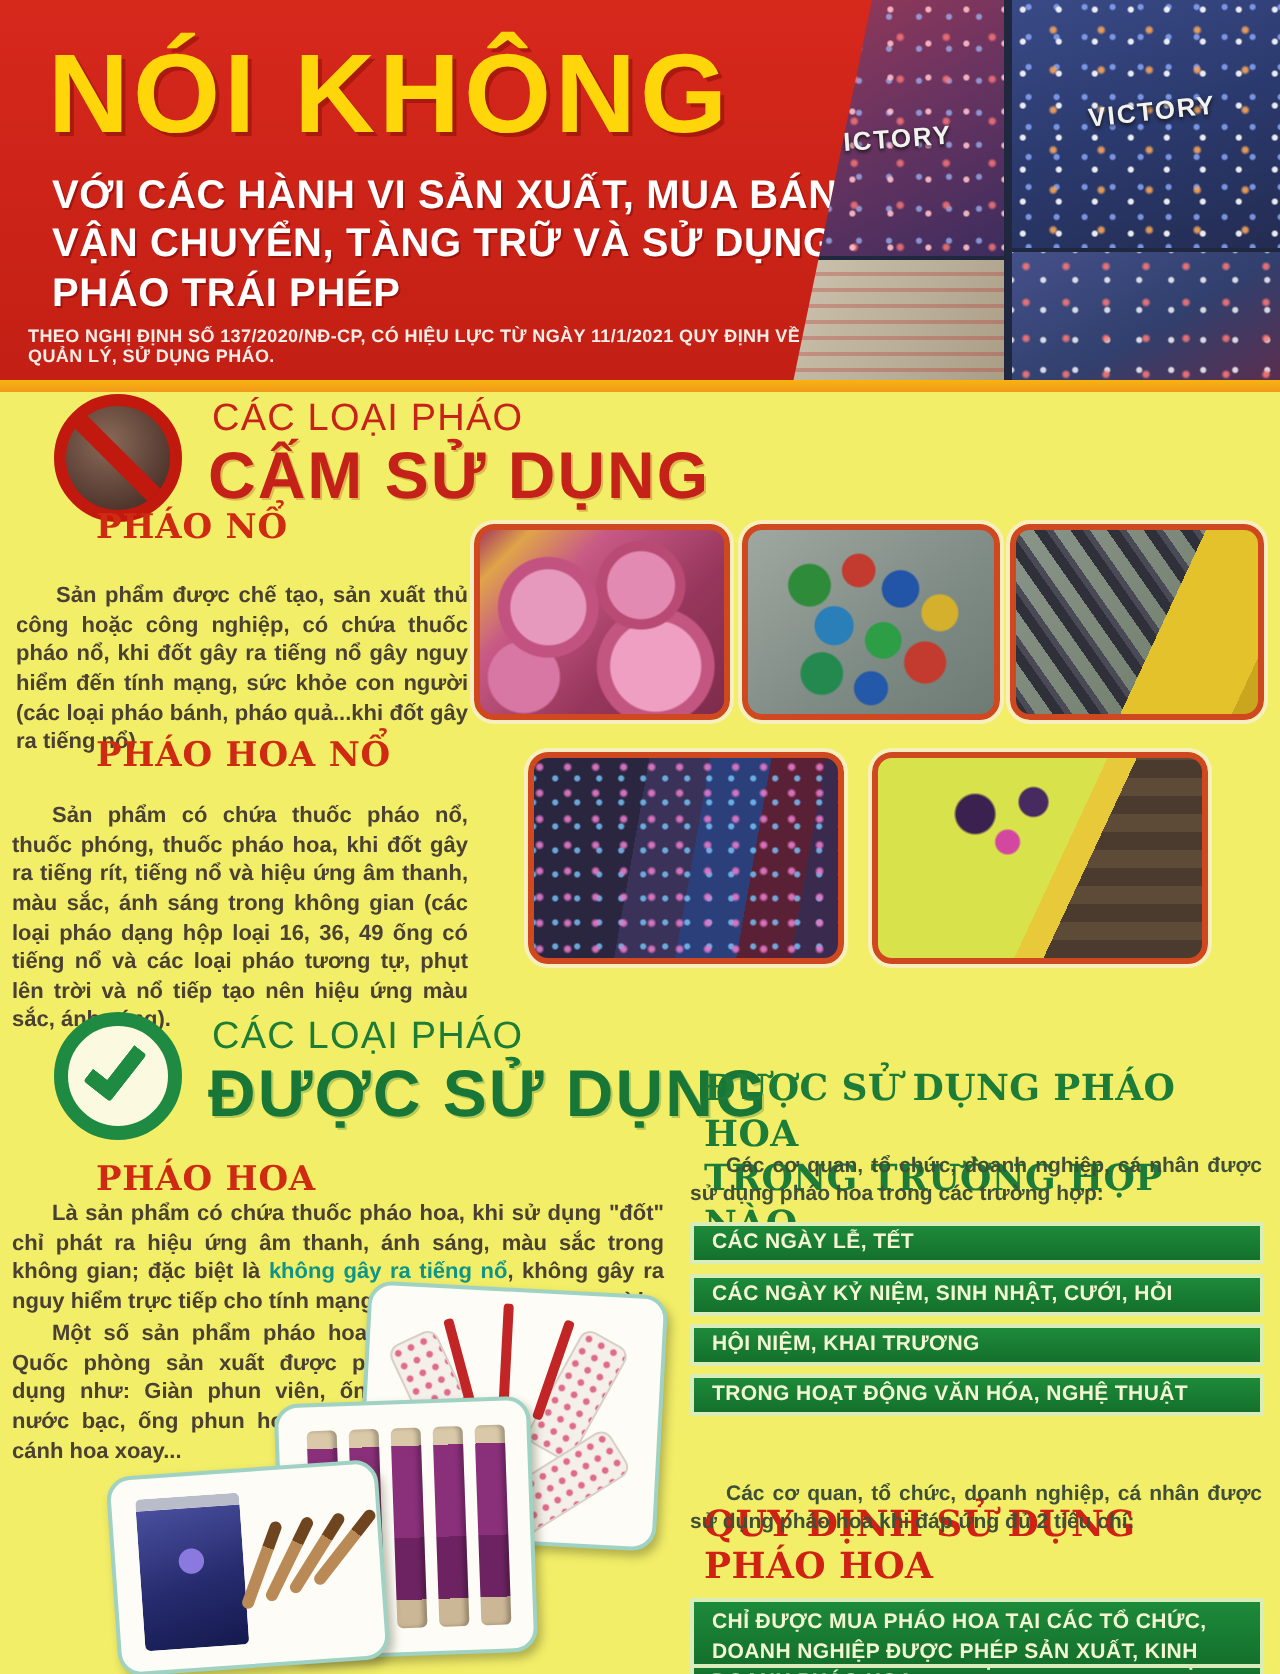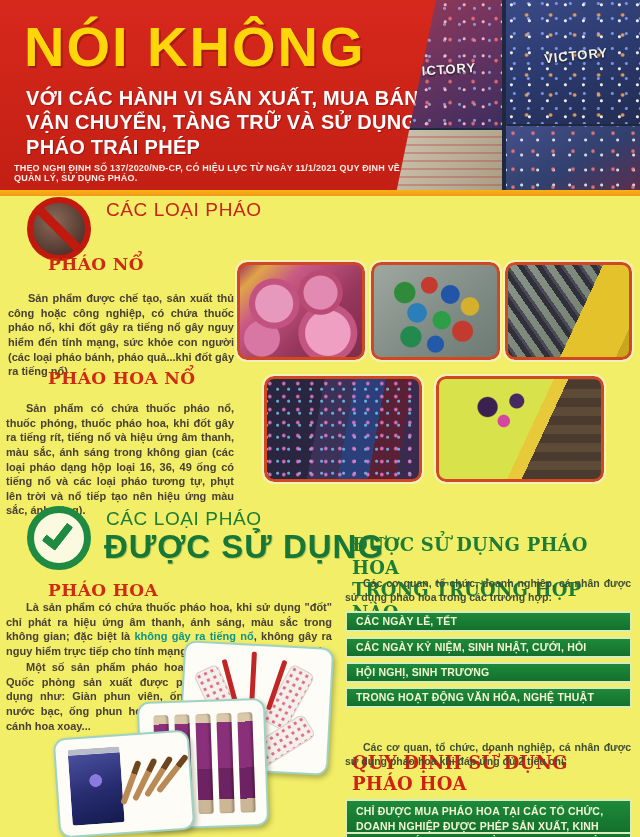--- a/index.html
+++ b/index.html
@@ -214,20 +214,21 @@
       <div class="banner-legal">THEO NGHỊ ĐỊNH SỐ 137/2020/NĐ-CP, CÓ HIỆU LỰC TỪ NGÀY 11/1/2021 QUY ĐỊNH VỀ QUẢN LÝ, SỬ DỤNG PHÁO.</div>
     </div>
   </header>
 
   <div class="divider"></div>
 
   <div class="sec-icon icon-ban">
     <div class="ban-slash"></div>
   </div>
   <div class="kicker kicker-ban">CÁC LOẠI PHÁO</div>
+  <div class="sec-title title-ban">CẤM SỬ DỤNG</div>
 
   <div class="sub-heading h-phao-no">PHÁO NỔ</div>
   <p class="para p1">Sản phẩm được chế tạo, sản xuất thủ công hoặc công nghiệp, có chứa thuốc pháo nổ, khi đốt gây ra tiếng nổ gây nguy hiểm đến tính mạng, sức khỏe con người (các loại pháo bánh, pháo quả...khi đốt gây ra tiếng nổ)</p>
 
   <div class="photo ph1"></div>
   <div class="photo ph2"></div>
   <div class="photo ph3"></div>
 
   <div class="sub-heading h-phao-hoa-no">PHÁO HOA NỔ</div>
   <p class="para p2">Sản phẩm có chứa thuốc pháo nổ, thuốc phóng, thuốc pháo hoa, khi đốt gây ra tiếng rít, tiếng nổ và hiệu ứng âm thanh, màu sắc, ánh sáng trong không gian (các loại pháo dạng hộp loại 16, 36, 49 ống có tiếng nổ và các loại pháo tương tự, phụt lên trời và nổ tiếp tạo nên hiệu ứng màu sắc, ánh sáng).</p>
@@ -268,21 +269,21 @@
     <div class="bstick bs-4"></div>
   </div>
 
   <div class="rcol-title">
     <div>ĐƯỢC SỬ DỤNG PHÁO HOA</div>
     <div>TRONG TRƯỜNG HỢP NÀO</div>
   </div>
   <p class="rcol-intro">Các cơ quan, tổ chức, doanh nghiệp, cá nhân được sử dụng pháo hoa trong các trường hợp:</p>
   <div class="bar bar-1">CÁC NGÀY LỄ, TẾT</div>
   <div class="bar bar-2">CÁC NGÀY KỶ NIỆM, SINH NHẬT, CƯỚI, HỎI</div>
-  <div class="bar bar-3">HỘI NGHỊ, SINH TRƯƠNG</div>
+  <div class="bar bar-3">HỘI NIỆM, KHAI TRƯƠNG</div>
   <div class="bar bar-4">TRONG HOẠT ĐỘNG VĂN HÓA, NGHỆ THUẬT</div>
 
   <div class="rules-title">QUY ĐỊNH SỬ DỤNG PHÁO HOA</div>
   <p class="rules-intro">Các cơ quan, tổ chức, doanh nghiệp, cá nhân được sử dụng pháo hoa khi đáp ứng đủ 2 tiêu chí:</p>
   <div class="bar bar-5">CÓ ĐẦY ĐỦ NĂNG LỰC HÀNH VI DÂN SỰ</div>
   <div class="bar bar-6">CHỈ ĐƯỢC MUA PHÁO HOA TẠI CÁC TỔ CHỨC, DOANH NGHIỆP ĐƯỢC PHÉP SẢN XUẤT, KINH DOANH PHÁO HOA</div>
 
 </div>
 
 </body></html>

